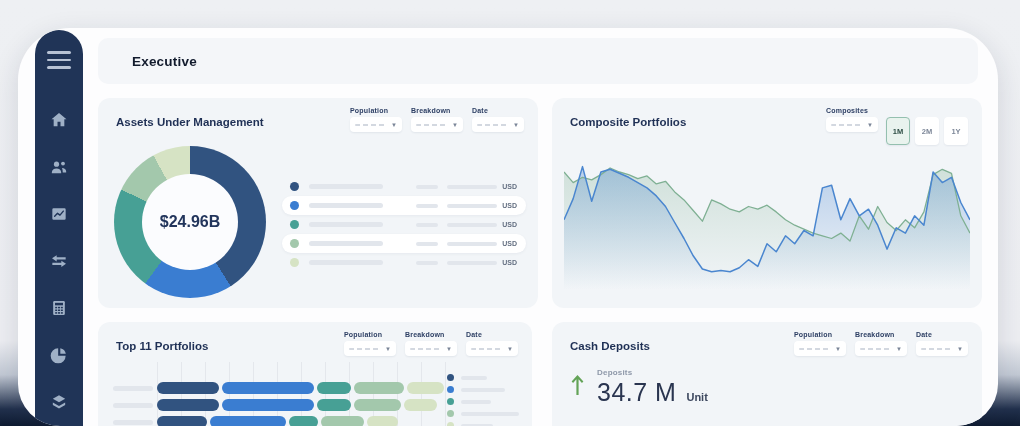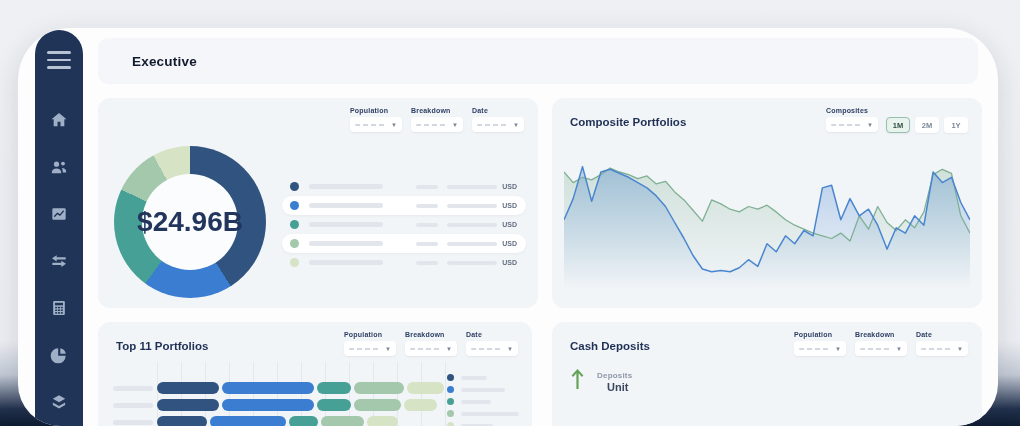--- a/index.html
+++ b/index.html
@@ -55,38 +55,38 @@
   }
   .dash { width:30px; height:2px; border-radius:1px;
     background:repeating-linear-gradient(90deg,#d3d8e0 0 5px,transparent 5px 8px); }
   .caret { font-size:6px; color:#7b8698; line-height:1; }
 
   
   .donut-wrap { position:absolute; left:16px; top:48px; width:152px; height:152px; }
   .donut { position:absolute; inset:0; border-radius:50%; }
   .donut-hole { position:absolute; inset:28px; border-radius:50%; background:#fbfcfe; }
   .donut-center { position:absolute; inset:0; display:flex; align-items:center; justify-content:center;
-    font-size:28px; font-weight:700; color:#22355c; }
+    font-size:16px; font-weight:700; color:#22355c; }
 
   
   .aum-legend { position:absolute; left:184px; right:12px; top:79px; }
   .aum-row { height:19px; display:flex; align-items:center; padding:0 9px 0 8px; border-radius:9.5px; }
   .aum-row.lit { background:#fff; box-shadow:0 1px 3px rgba(30,45,80,.06); }
   .dot { width:9px; height:9px; border-radius:50%; flex:0 0 auto; }
   .ph { background:#e2e6ec; border-radius:3px; height:5px; }
   .aum-name { width:74px; margin-left:10px; }
   .aum-spacer { flex:1; }
   .aum-short { width:22px; height:4px; }
   .aum-long { width:50px; height:4px; margin-left:9px; }
   .aum-usd { font-size:7px; font-weight:700; color:#636e80; margin-left:5px; }
 
   
   .comp-controls { position:absolute; right:14px; top:9px; display:flex; gap:8px; align-items:flex-start; }
   .ranges { display:flex; gap:5px; margin-top:10px; }
-  .range-btn { min-width:24px; height:16px; border-radius:4px; border:1px solid transparent;
+  .range-btn { min-width:24px; height:28px; border-radius:4px; border:1px solid transparent;
     background:#fff; color:#7e8899; font-size:7.5px; font-weight:700;
     display:flex; align-items:center; justify-content:center; cursor:pointer;
     box-shadow:0 1px 2px rgba(30,45,80,.07); padding:0 0; }
   .range-btn.active { background:#e9f3ee; border-color:#94c0af; color:#2f4f46; }
   .comp-chart { position:absolute; left:12px; top:46px; width:406px; height:152px; }
 
   
   .t10-grid { position:absolute; left:59px; top:40px; width:288px; height:104px; }
   .t10-grid i { position:absolute; top:0; bottom:0; width:1px; background:#e4e7ec; }
   .t10-rows { position:absolute; left:15px; top:60px; right:86px; }
@@ -176,20 +176,21 @@
           </svg>
         </div>
       </nav>
     </aside>
 
     <header class="topbar">
       <h1>Executive</h1>
     </header>
 
     <section class="card card-aum">
+      <h2>Assets Under Management</h2>
       <div class="filters" id="aum-filters">
           <div class="filter">
             <span class="filter-label">Population</span>
             <div class="select">
               <span class="dash"></span>
               <span class="caret">▼</span>
             </div>
           </div>
           <div class="filter">
             <span class="filter-label">Breakdown</span>
@@ -412,20 +413,21 @@
             </div>
           </div>
         </div>
       <div class="cash-metric">
         <svg class="cash-arrow" width="15" height="22" viewBox="0 0 15 22">
           <path d="M7.5 1 1.6 7.6l1.5 1.3 3.3-3.7V21h2.2V5.2l3.3 3.7 1.5-1.3z" fill="#63a357"></path>
         </svg>
         <div class="cash-col">
           <div class="cash-label">Deposits</div>
           <div class="cash-valrow">
+            <span class="cash-value">34.7 M</span>
             <span class="cash-unit">Unit</span>
           </div>
         </div>
       </div>
     </section>
 
   </div>
 </div>
 
 </body></html>

